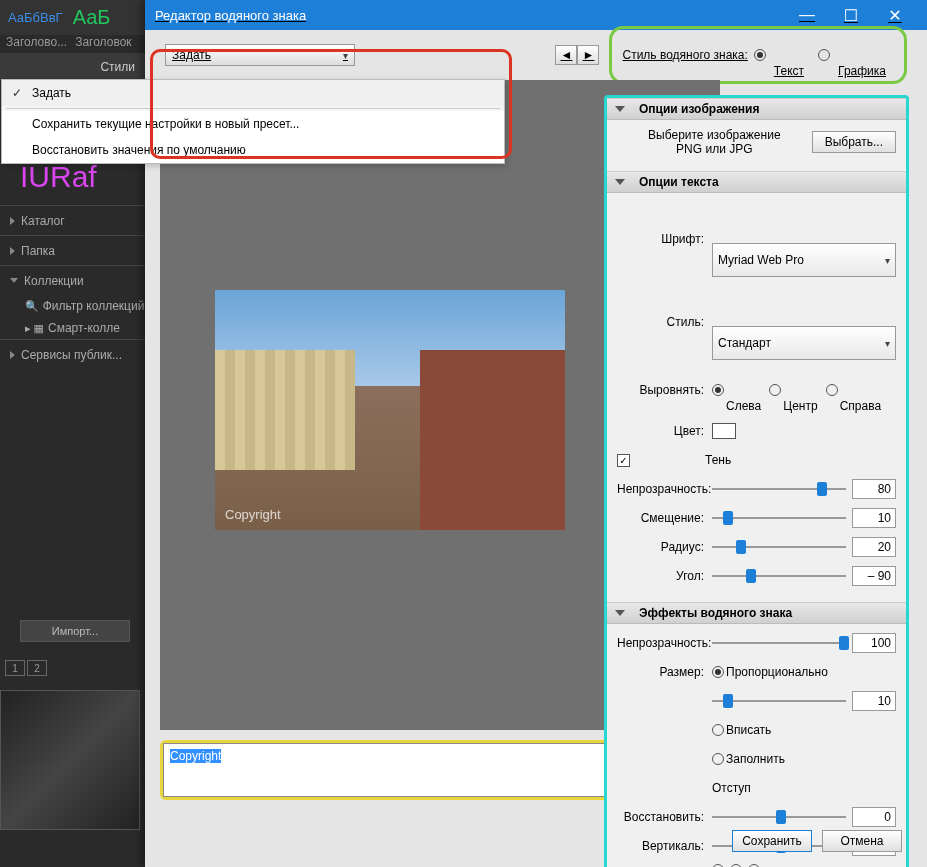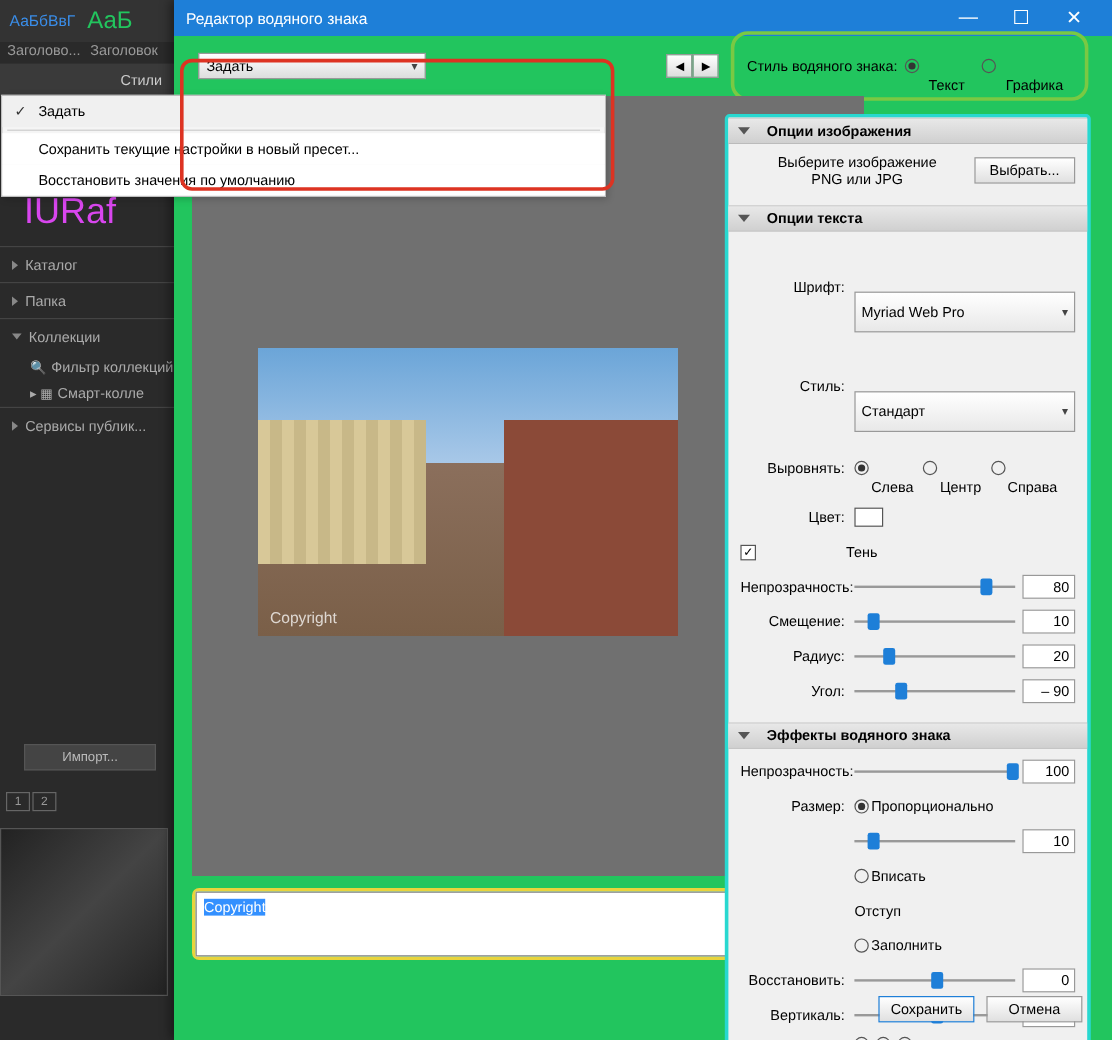--- a/index.html
+++ b/index.html
@@ -17,21 +17,21 @@
 .nav-item { height: 30px; display: flex; align-items: center; padding-left: 10px; color: #aaa; border-top: 1px solid #444; gap: 6px; }
 .nav-item .tri { width: 0; height: 0; border-left: 5px solid #888; border-top: 4px solid transparent; border-bottom: 4px solid transparent; }
 .nav-item .tri.down { border-top: 5px solid #888; border-left: 4px solid transparent; border-right: 4px solid transparent; border-bottom: none; }
 .sub { padding-left: 25px; font-size: 11px; height: 22px; display: flex; align-items: center; gap: 4px; }
 .import-btn { position: absolute; top: 620px; left: 20px; width: 110px; height: 22px; background: #444; border: 1px solid #555; color: #bbb; display: flex; align-items: center; justify-content: center; font-size: 11px; }
 .film-toggle { position: absolute; top: 660px; left: 5px; display: flex; gap: 2px; }
 .film-toggle div { width: 20px; height: 16px; border: 1px solid #666; color: #999; display: flex; align-items: center; justify-content: center; font-size: 10px; }
 .thumb { position: absolute; top: 690px; left: 0; width: 140px; height: 140px; background: linear-gradient(135deg, #222, #444, #222); border: 1px solid #555; }
 
 
-.dialog { position: absolute; top: 0; left: 145px; width: 782px; height: 867px; background: #22c55e; box-shadow: -3px 0 8px rgba(0,0,0,0.4); }
+.dialog { position: absolute; top: 0; left: 145px; width: 782px; height: 867px; background: #e5e5e5; box-shadow: -3px 0 8px rgba(0,0,0,0.4); text-decoration: underline; }
 .titlebar { height: 30px; background: #1e7fd8; color: #fff; display: flex; align-items: center; padding: 0 10px; }
 .titlebar-text { flex: 1; font-size: 13px; }
 .titlebar-btns { display: flex; }
 .titlebar-btns div { width: 44px; height: 30px; display: flex; align-items: center; justify-content: center; color: #fff; font-size: 16px; }
 
 .top-row { height: 50px; display: flex; align-items: center; padding: 0 20px; gap: 10px; }
 .preset-combo { width: 190px; height: 22px; border: 1px solid #999; background: linear-gradient(#fff, #ddd); padding: 0 6px; display: flex; align-items: center; justify-content: space-between; }
 .nav-arrows { margin-left: auto; display: flex; }
 .nav-arrows div { width: 22px; height: 20px; border: 1px solid #999; background: linear-gradient(#fff, #ddd); display: flex; align-items: center; justify-content: center; }
 
@@ -289,26 +289,26 @@
           </div>
         <div class="num-input">10</div>
         </div>
       <div class="row">
           <div class="row-label"></div>
         <span class="radio"></span>
           <span>Вписать</span>
         </div>
       <div class="row">
           <div class="row-label"></div>
-          <span>Отступ</span>
-        </div>
-      <div class="row">
-          <div class="row-label"></div>
         <span class="radio"></span>
           <span>Заполнить</span>
+        </div>
+      <div class="row">
+          <div class="row-label"></div>
+          <span>Отступ</span>
         </div>
       <div class="row">
           <div class="row-label">Восстановить:</div>
         <div class="slider">
             <div class="slider-track"></div>
             <div class="slider-thumb" style="left:48%;"></div>
           </div>
         <div class="num-input">0</div>
         </div>
       <div class="row">

